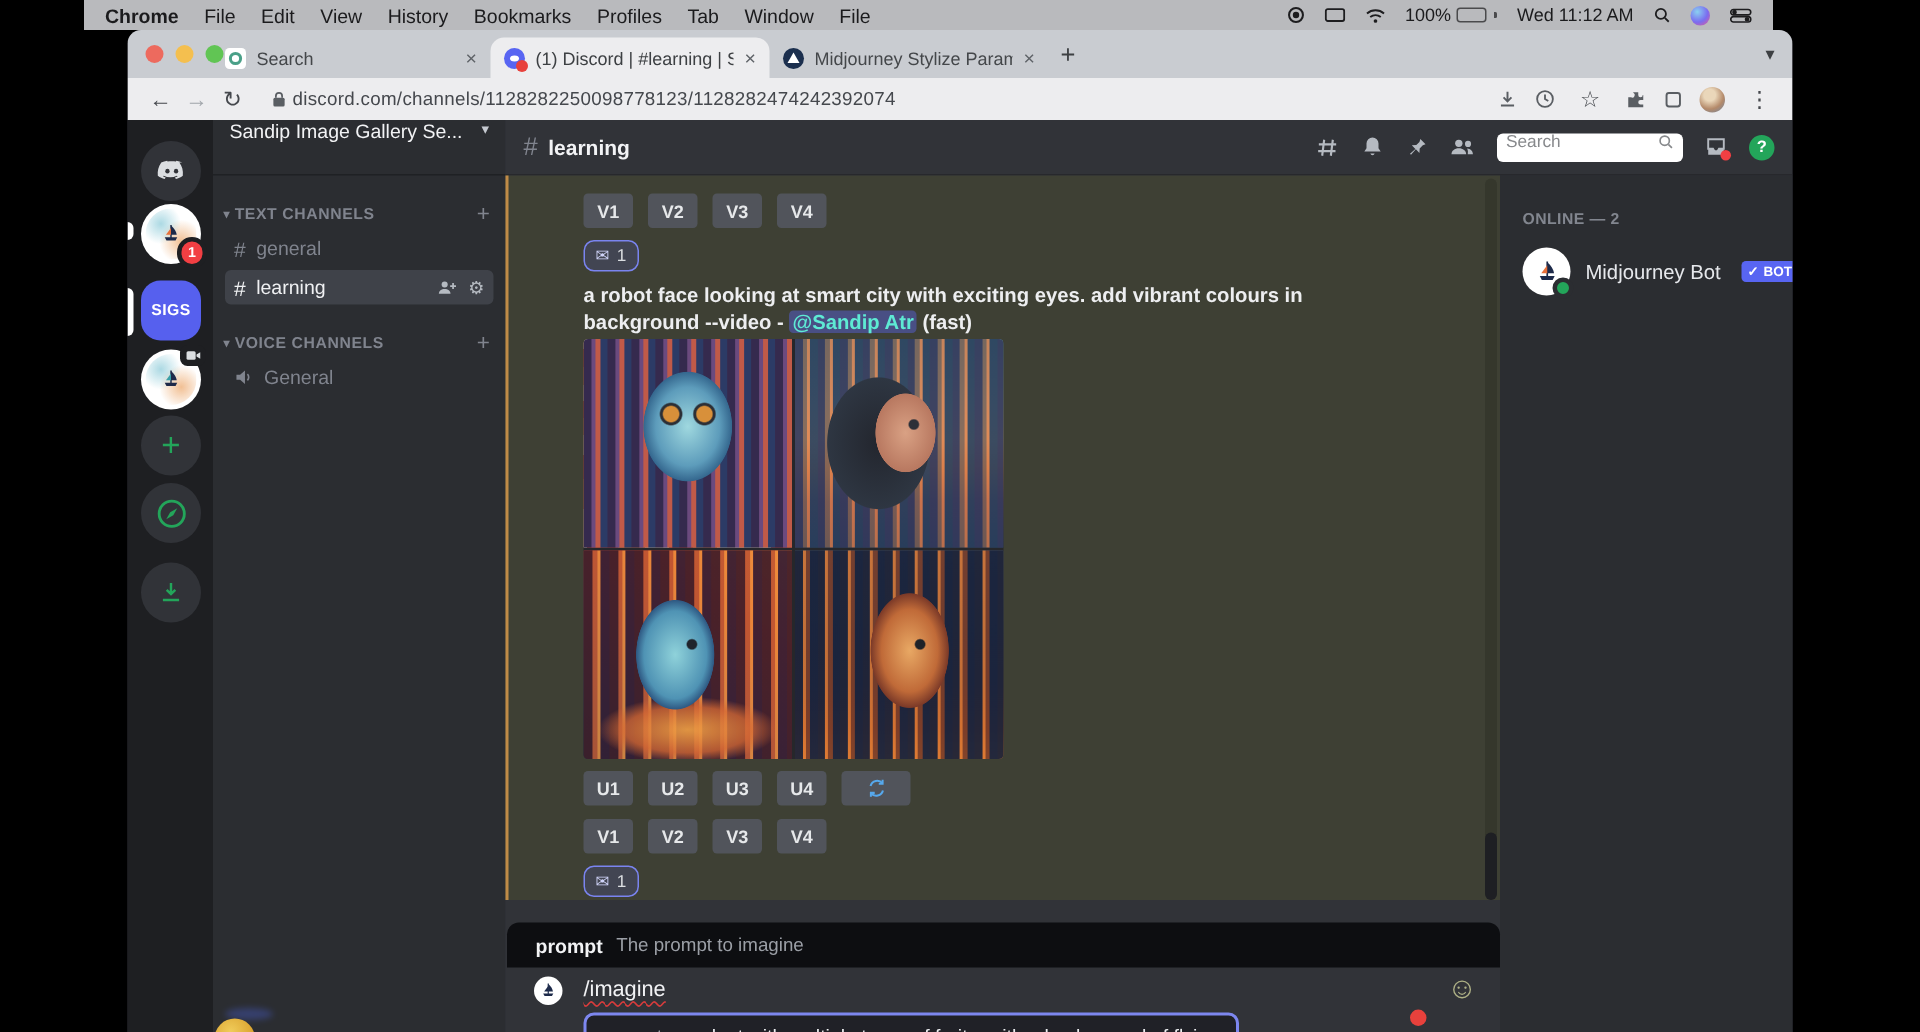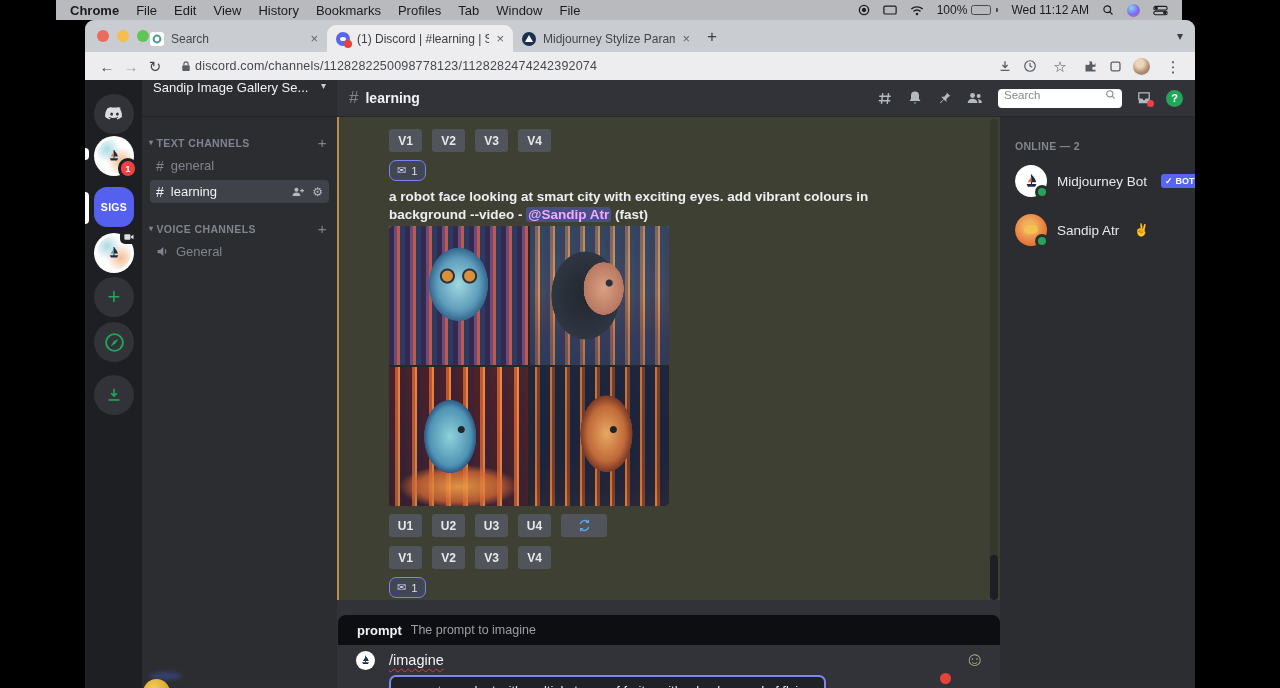--- a/index.html
+++ b/index.html
@@ -105,21 +105,21 @@
     border-left:2px solid #c08b47;box-sizing:border-box;padding:12px 0 0 50px;}
   .btnrow{display:flex;gap:10px;align-items:center;}
   .dbtn{width:33px;height:23px;background:#51545b;border-radius:3px;color:#e6e8ea;font-size:12px;font-weight:600;
     display:flex;align-items:center;justify-content:center;}
   .dbtn.reroll{width:46px;}
   .mt8{margin-top:8px;} .mt9{margin-top:9px;}
   .reaction{margin-top:8px;display:inline-flex;align-items:center;gap:5px;height:19px;padding:0 7px;
     border:1px solid #7a84f0;background:rgba(88,101,242,.16);border-radius:7px;color:#dbdee1;font-size:11.5px;}
   .reaction .env{color:#cfd3f8;font-size:11px;}
   .msg{margin-top:7px;font-size:13.5px;font-weight:700;color:#edeef0;line-height:18px;max-width:555px;}
-  .mention{background:rgba(88,101,242,.42);color:#f0abfc;border-radius:3px;padding:0 2px;font-weight:600;}
+  .mention{background:rgba(88,101,242,.42);color:#5eead4;border-radius:3px;padding:0 2px;font-weight:600;}
   .grid{margin-top:2px;width:280px;height:280px;display:grid;grid-template-columns:1fr 1fr;grid-template-rows:1fr 1fr;
     gap:2px;background:#26272b;border-radius:3px;overflow:hidden;}
   .q{width:100%;height:100%;background-repeat:no-repeat;}
   .q1{background:
       radial-gradient(circle 7px at 42% 36%,#d8903a 0 5px,#2c2f36 6px 7px,rgba(0,0,0,0) 8px),
       radial-gradient(circle 7px at 58% 36%,#d8903a 0 5px,#2c2f36 6px 7px,rgba(0,0,0,0) 8px),
       radial-gradient(ellipse 34% 42% at 50% 42%,#9fd8df 0%,#5d9cbb 45%,#35688f 62%,rgba(53,104,143,0) 63%),
       repeating-linear-gradient(90deg,#352a4e 0 5px,#6b4a7e 5px 8px,#c05a48 8px 11px,#2c3b66 11px 16px),
       repeating-conic-gradient(from 160deg at 50% 28%,#f2e2c4 0 9deg,#e08a52 9deg 18deg,#cf4f3c 18deg 27deg);
       background-size:100% 100%,100% 100%,100% 100%,100% 40%,100% 100%;
@@ -560,27 +560,20 @@
                     <path d="M4.8 12.7h10.4l-1.4 2.8H6.2z" fill="#1d2a4a"></path>
                   </svg>
                 <span class="status"></span>
               </span>
               <span class="m-name">Midjourney Bot</span>
               <span class="bot-badge">
                   <span>✓</span>
                   <span>BOT</span>
                 </span>
             </div>
-            <div class="m-row">
-              <span class="m-av m-av-user">
-                <span class="status"></span>
-              </span>
-              <span class="m-name">Sandip Atr</span>
-              <span class="hand">✌</span>
-            </div>
           </div>
         </div>
       </div>
     </div>
   </div>
 
   <div class="bluesmudge"></div>
   <div class="ycircle"></div>
 </div>
 

